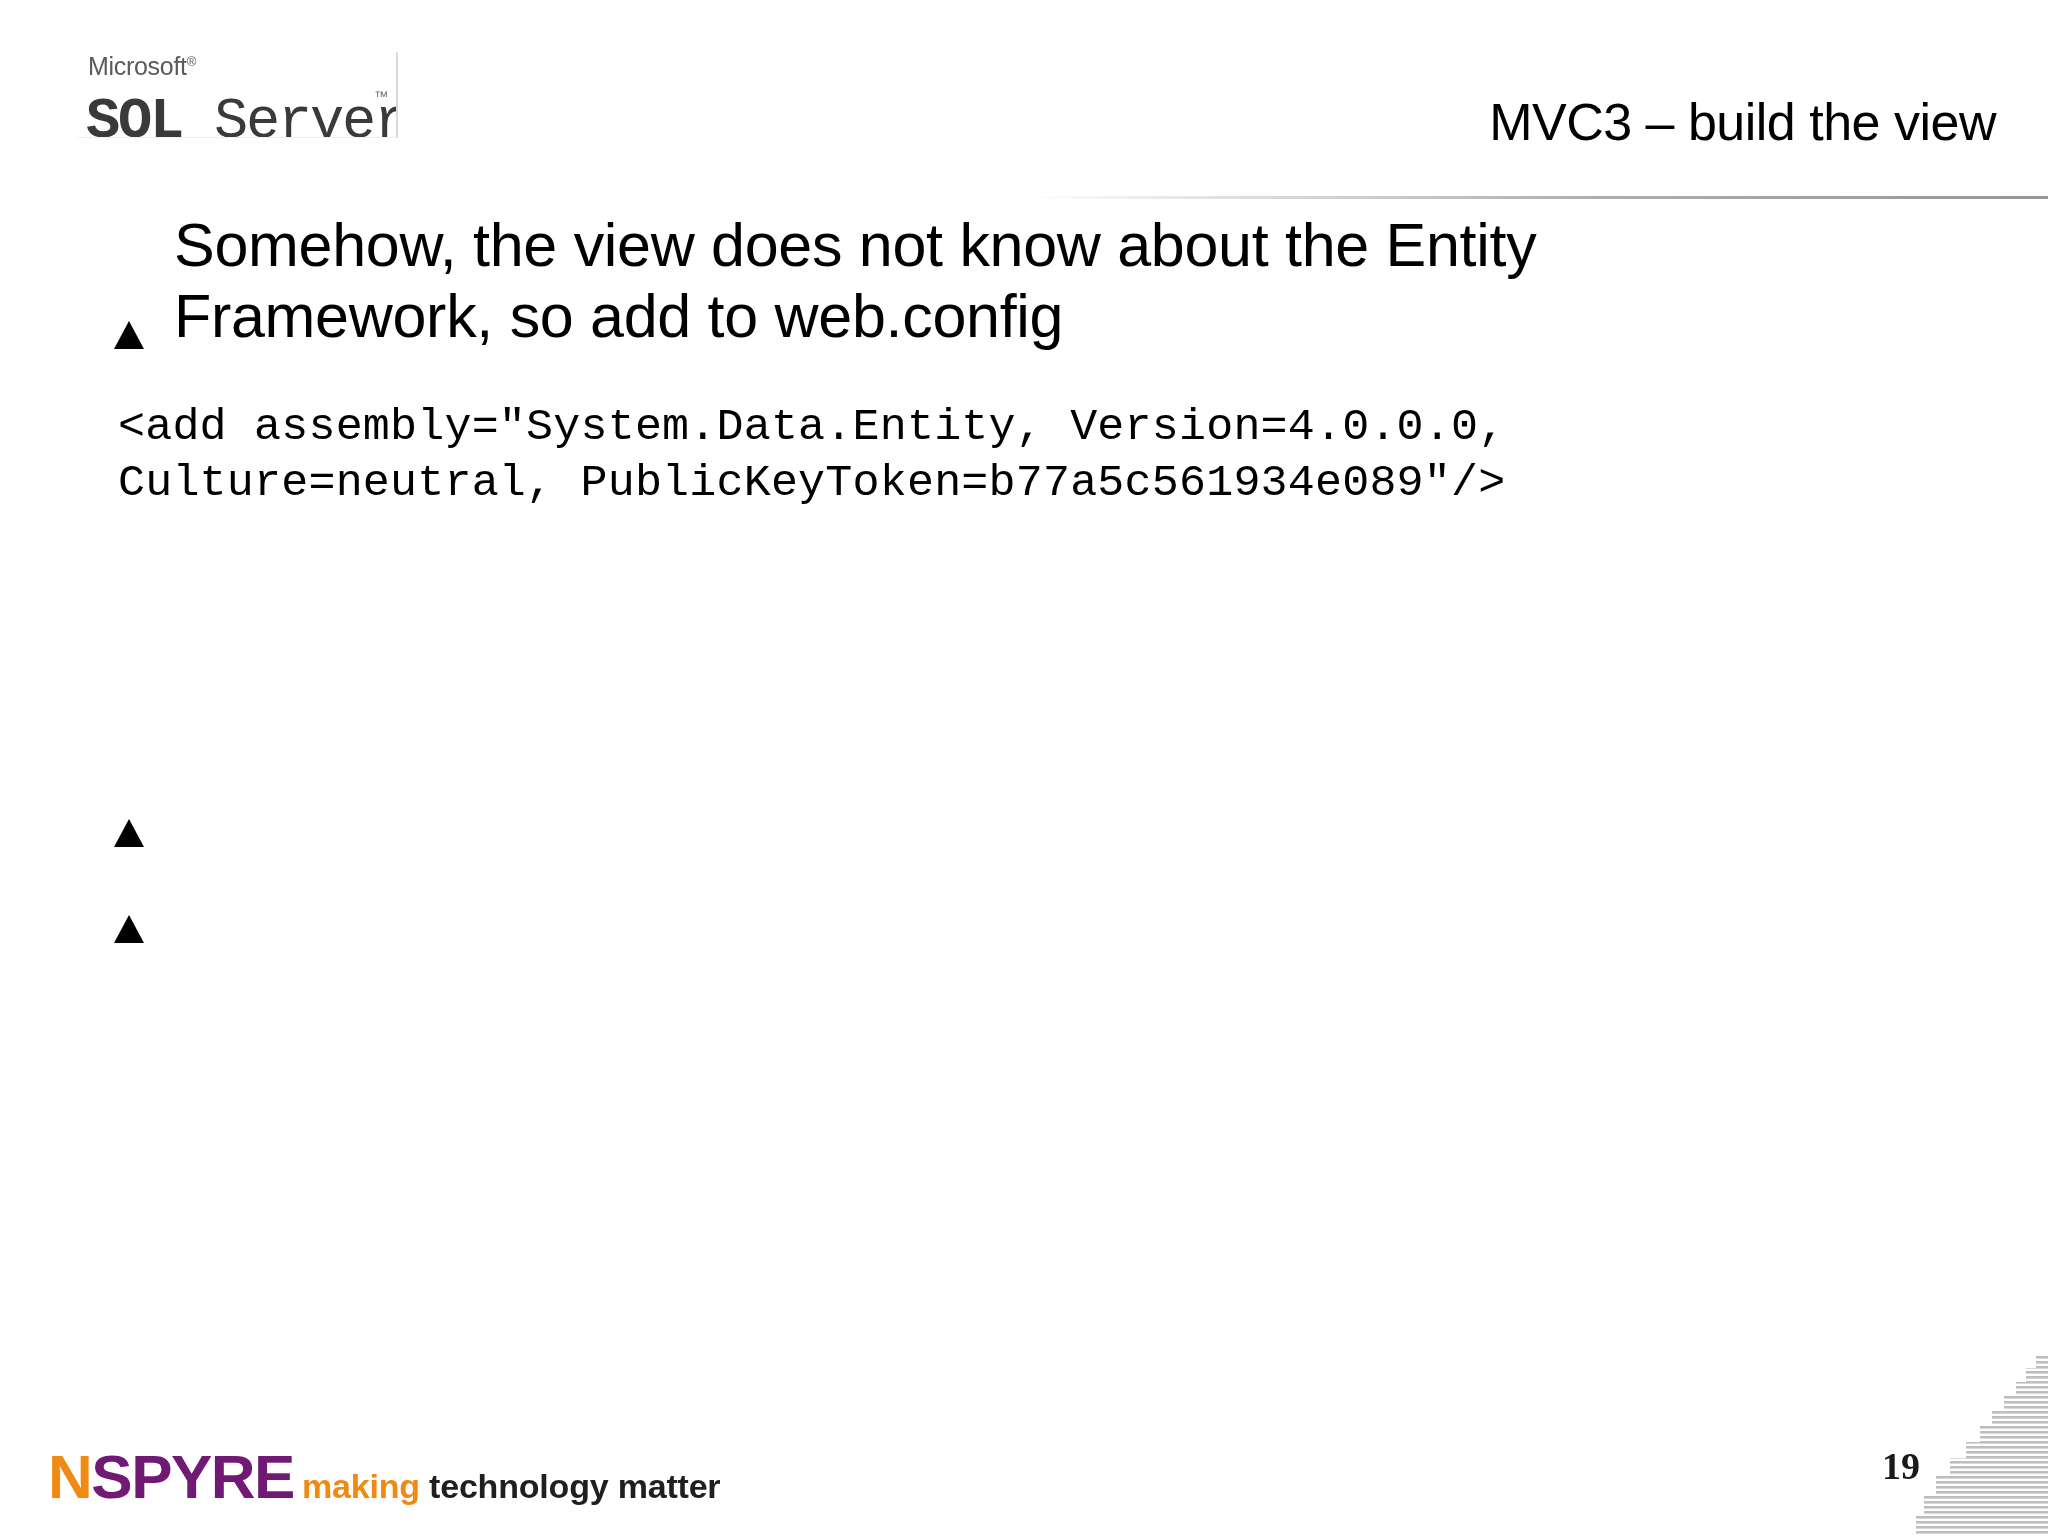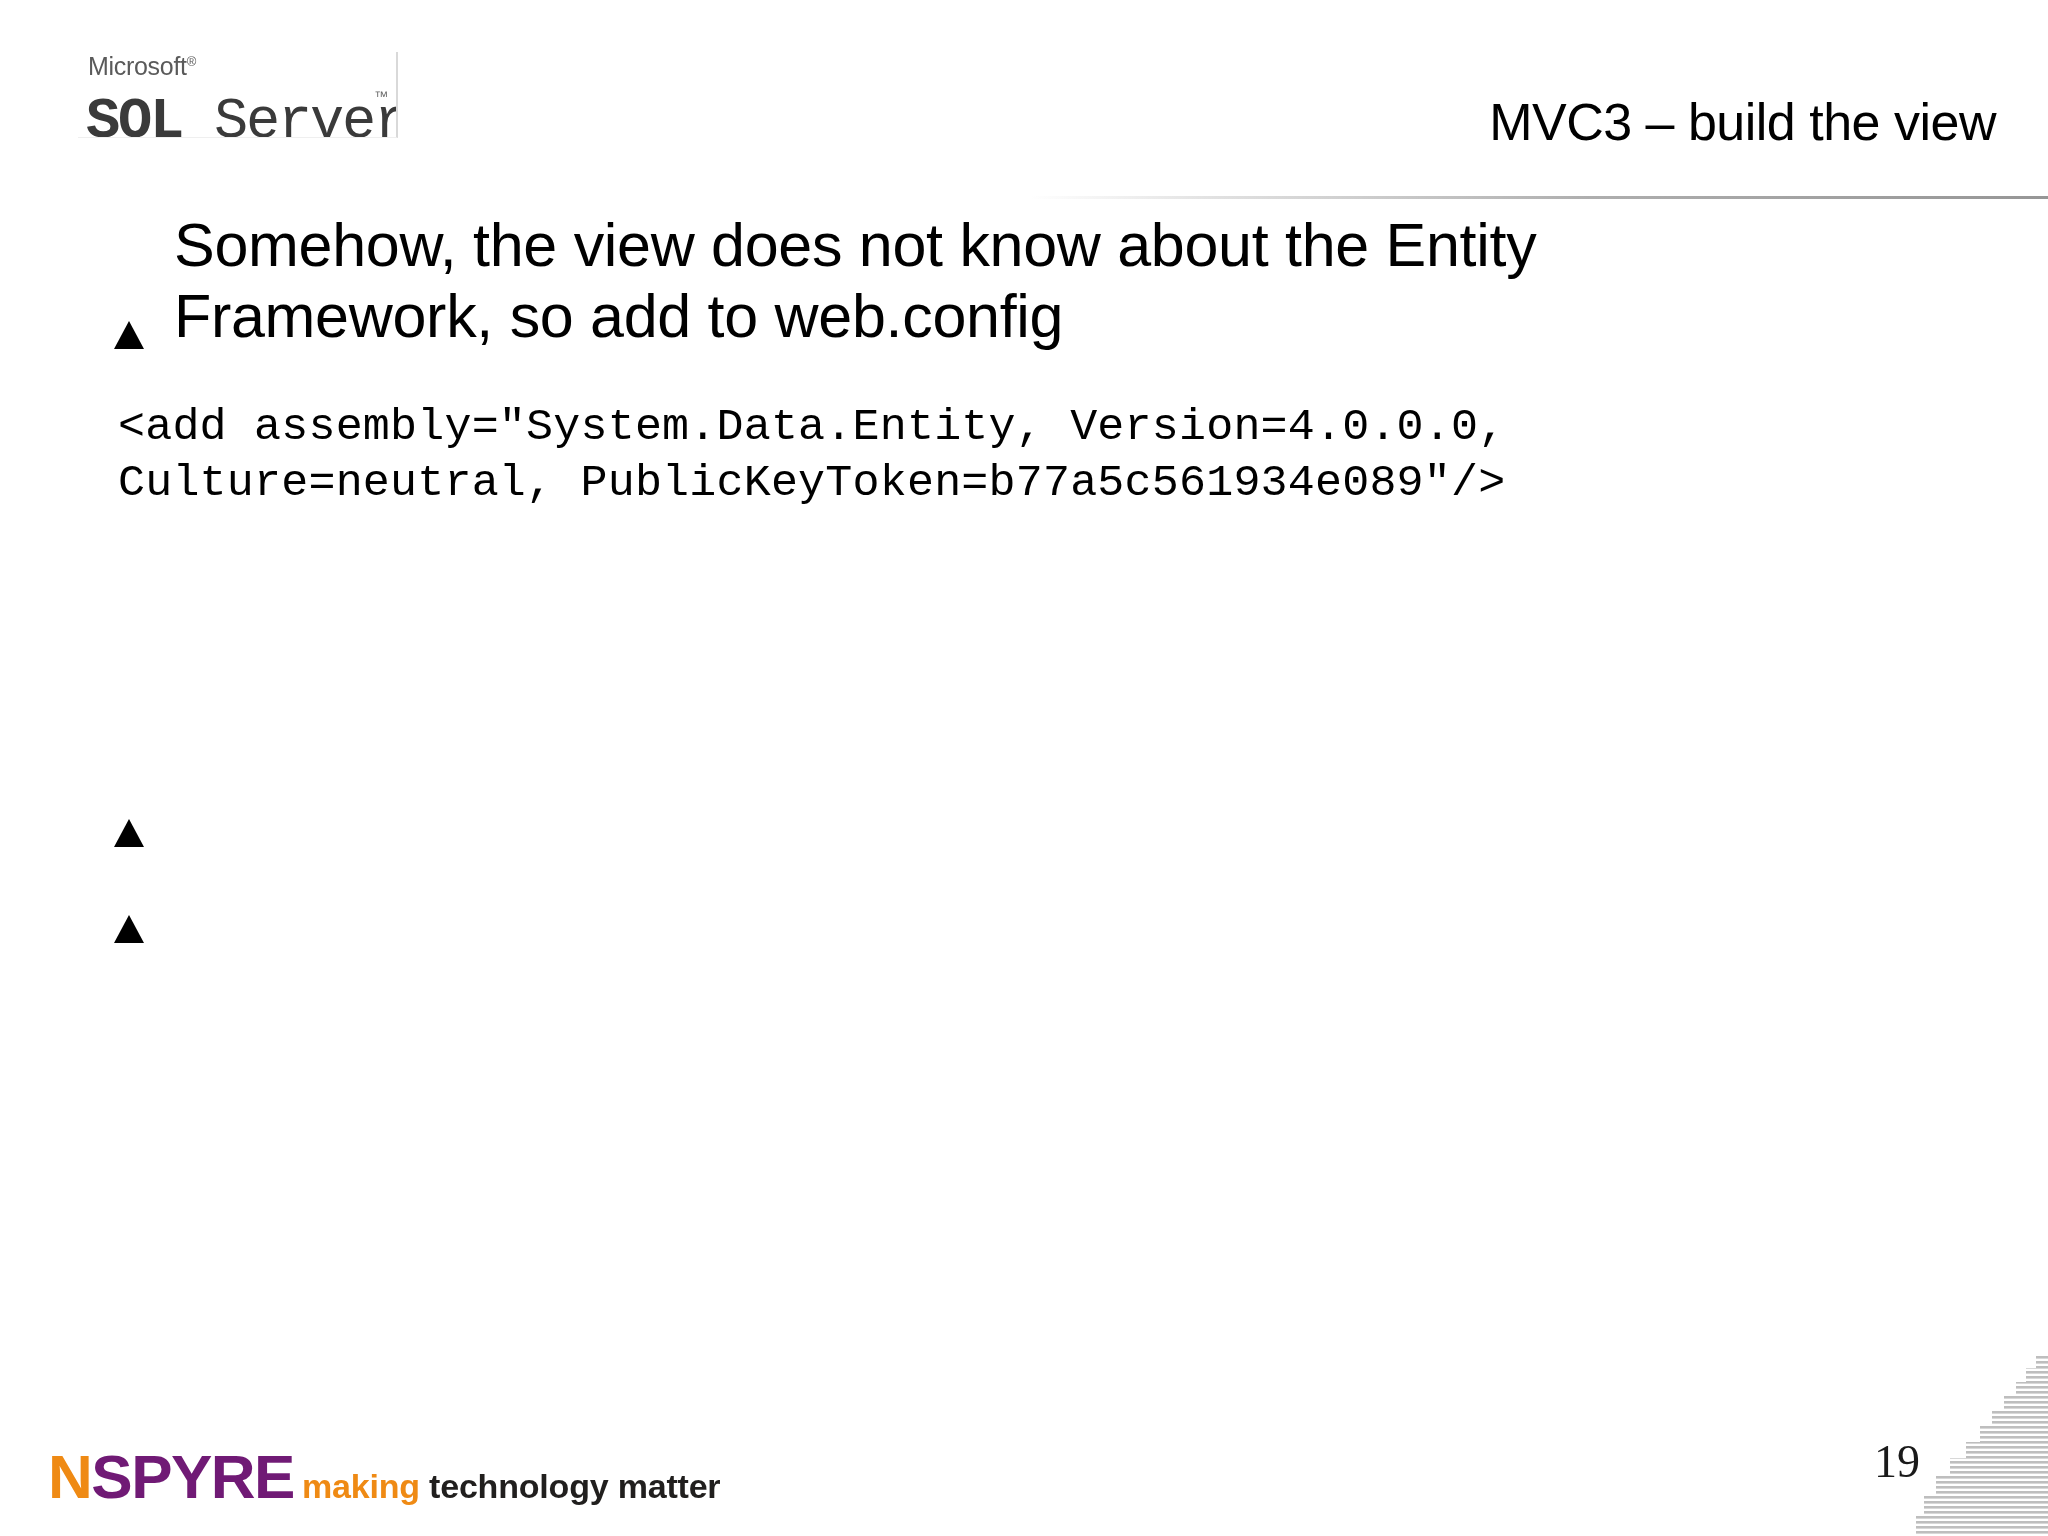--- a/index.html
+++ b/index.html
@@ -193,22 +193,23 @@
     letter-spacing: -0.2px;
   }
   .nspyre-tagline .making { color: #ef8a14; }
   .nspyre-tagline .rest { color: #211f1e; }
 
   .page-number {
     position: absolute;
     right: 128px;
     bottom: 48px;
     font-family: "Liberation Serif", serif;
-    font-size: 46px;
+    font-size: 38px;
     color: #1a1a1a;
+    font-weight: bold;
   }
 
   .corner-stairs {
     position: absolute;
     right: 0;
     bottom: 0;
     width: 160px;
     height: 190px;
     opacity: 0.9;
     pointer-events: none;

